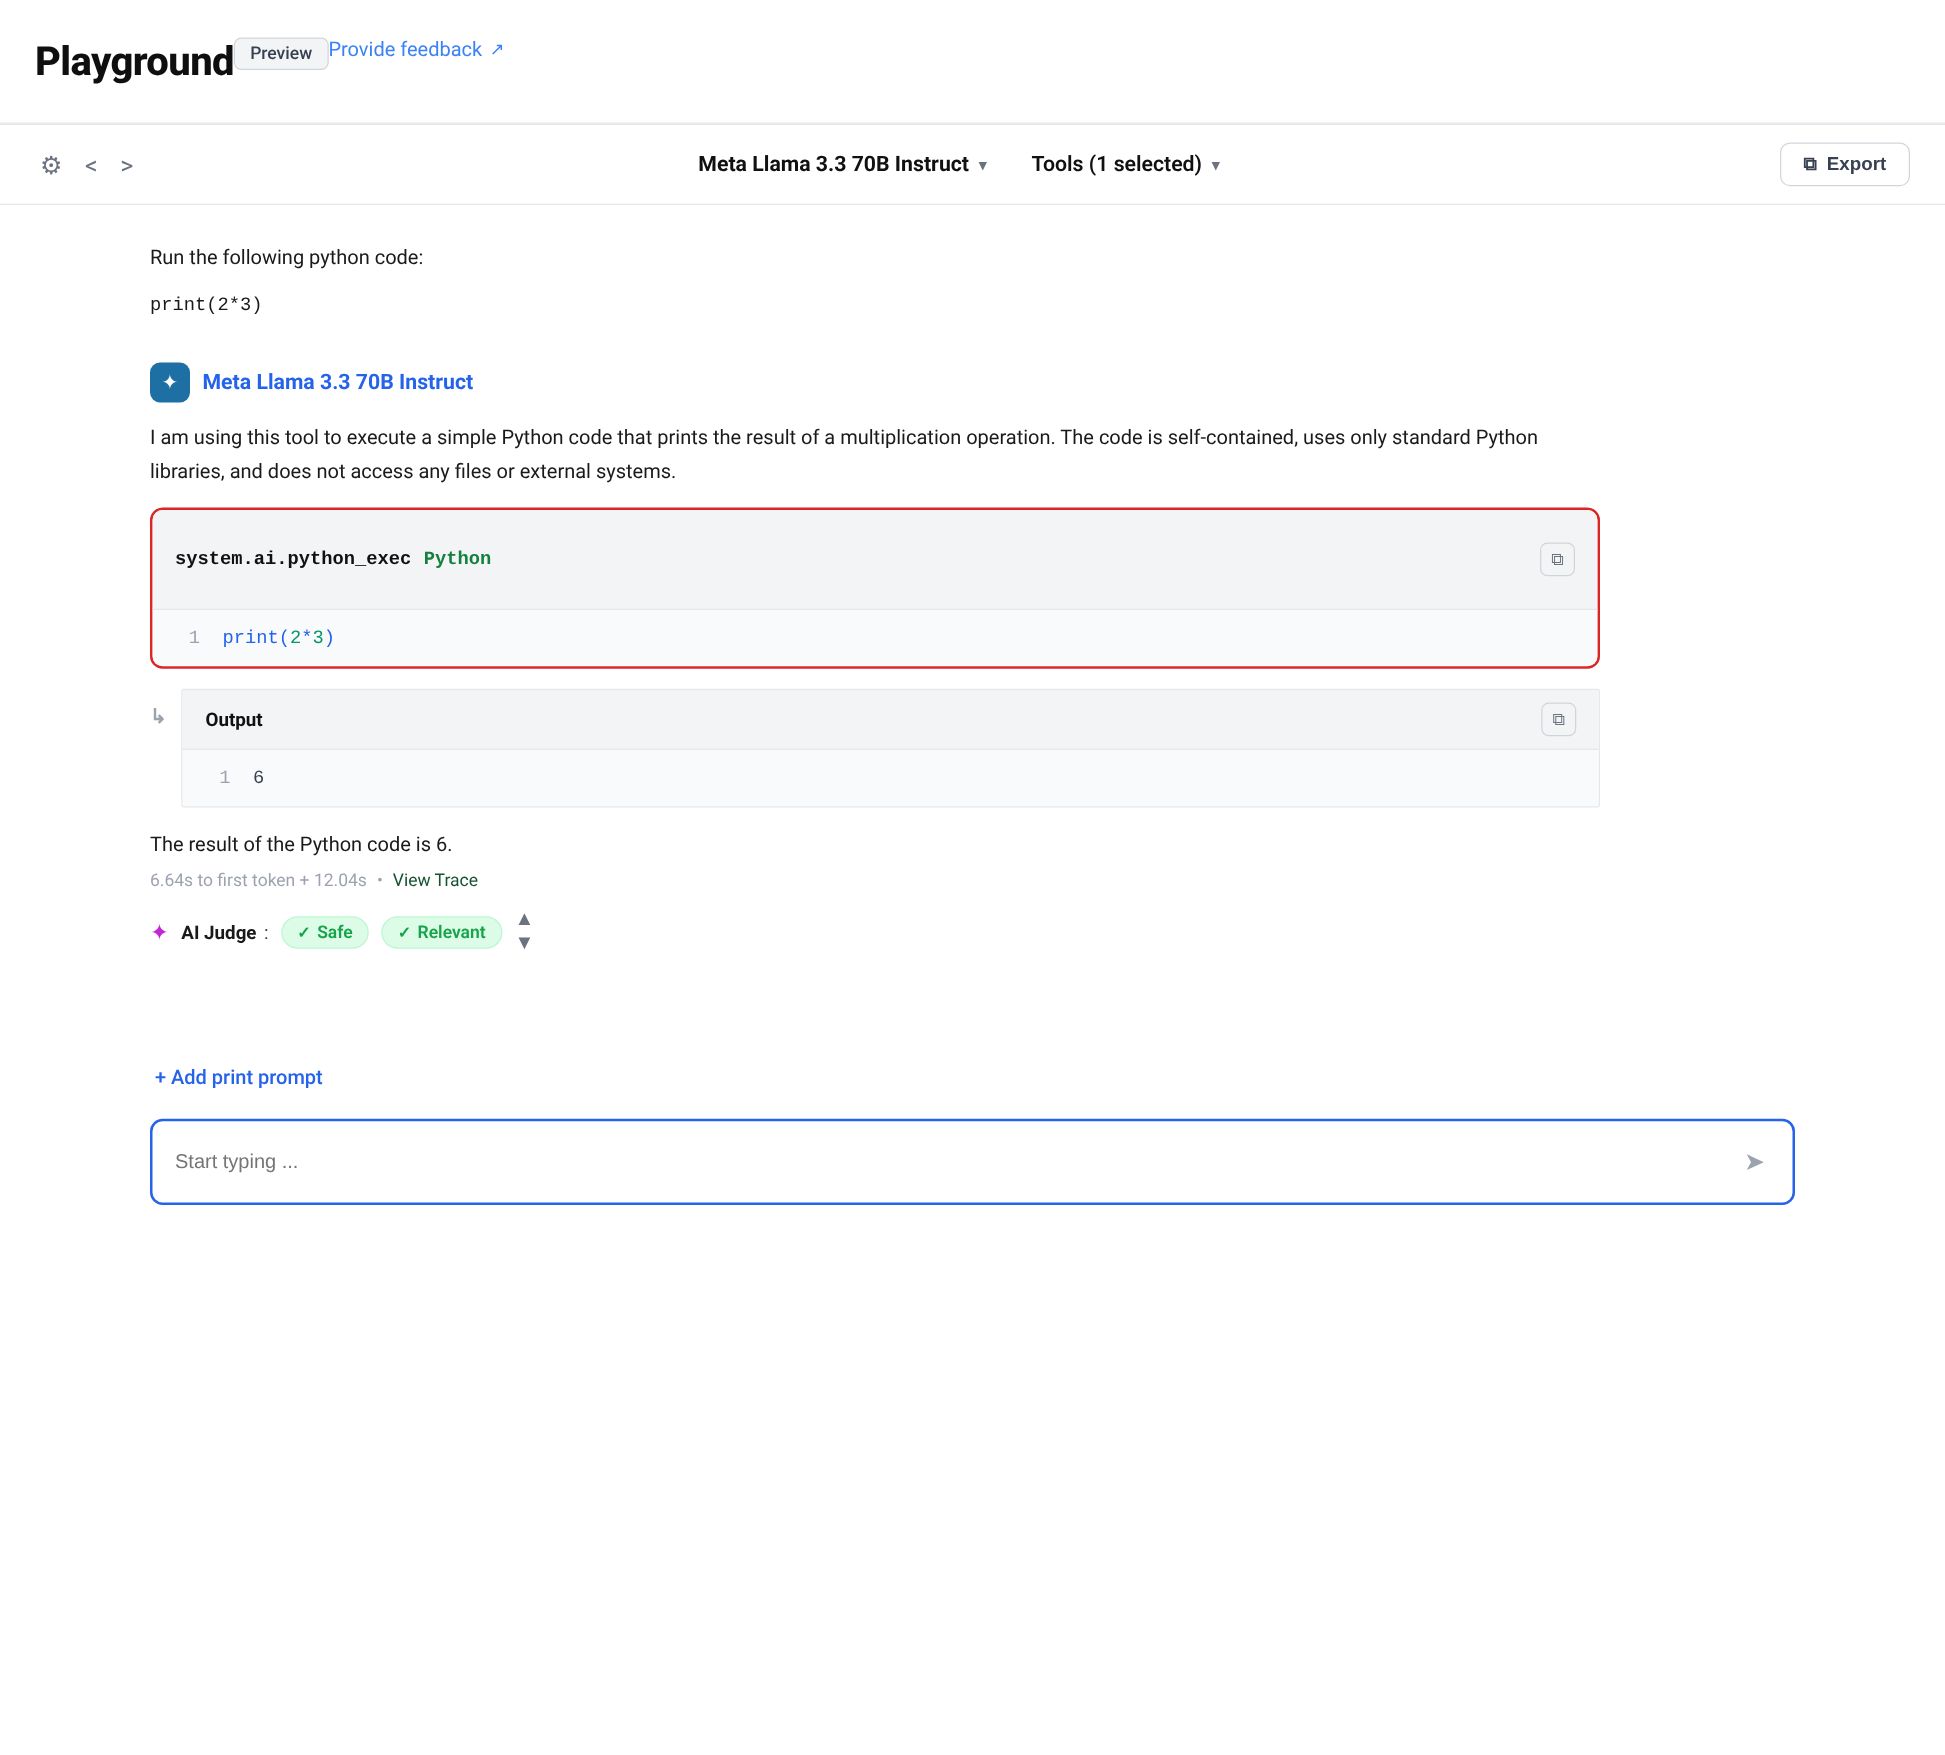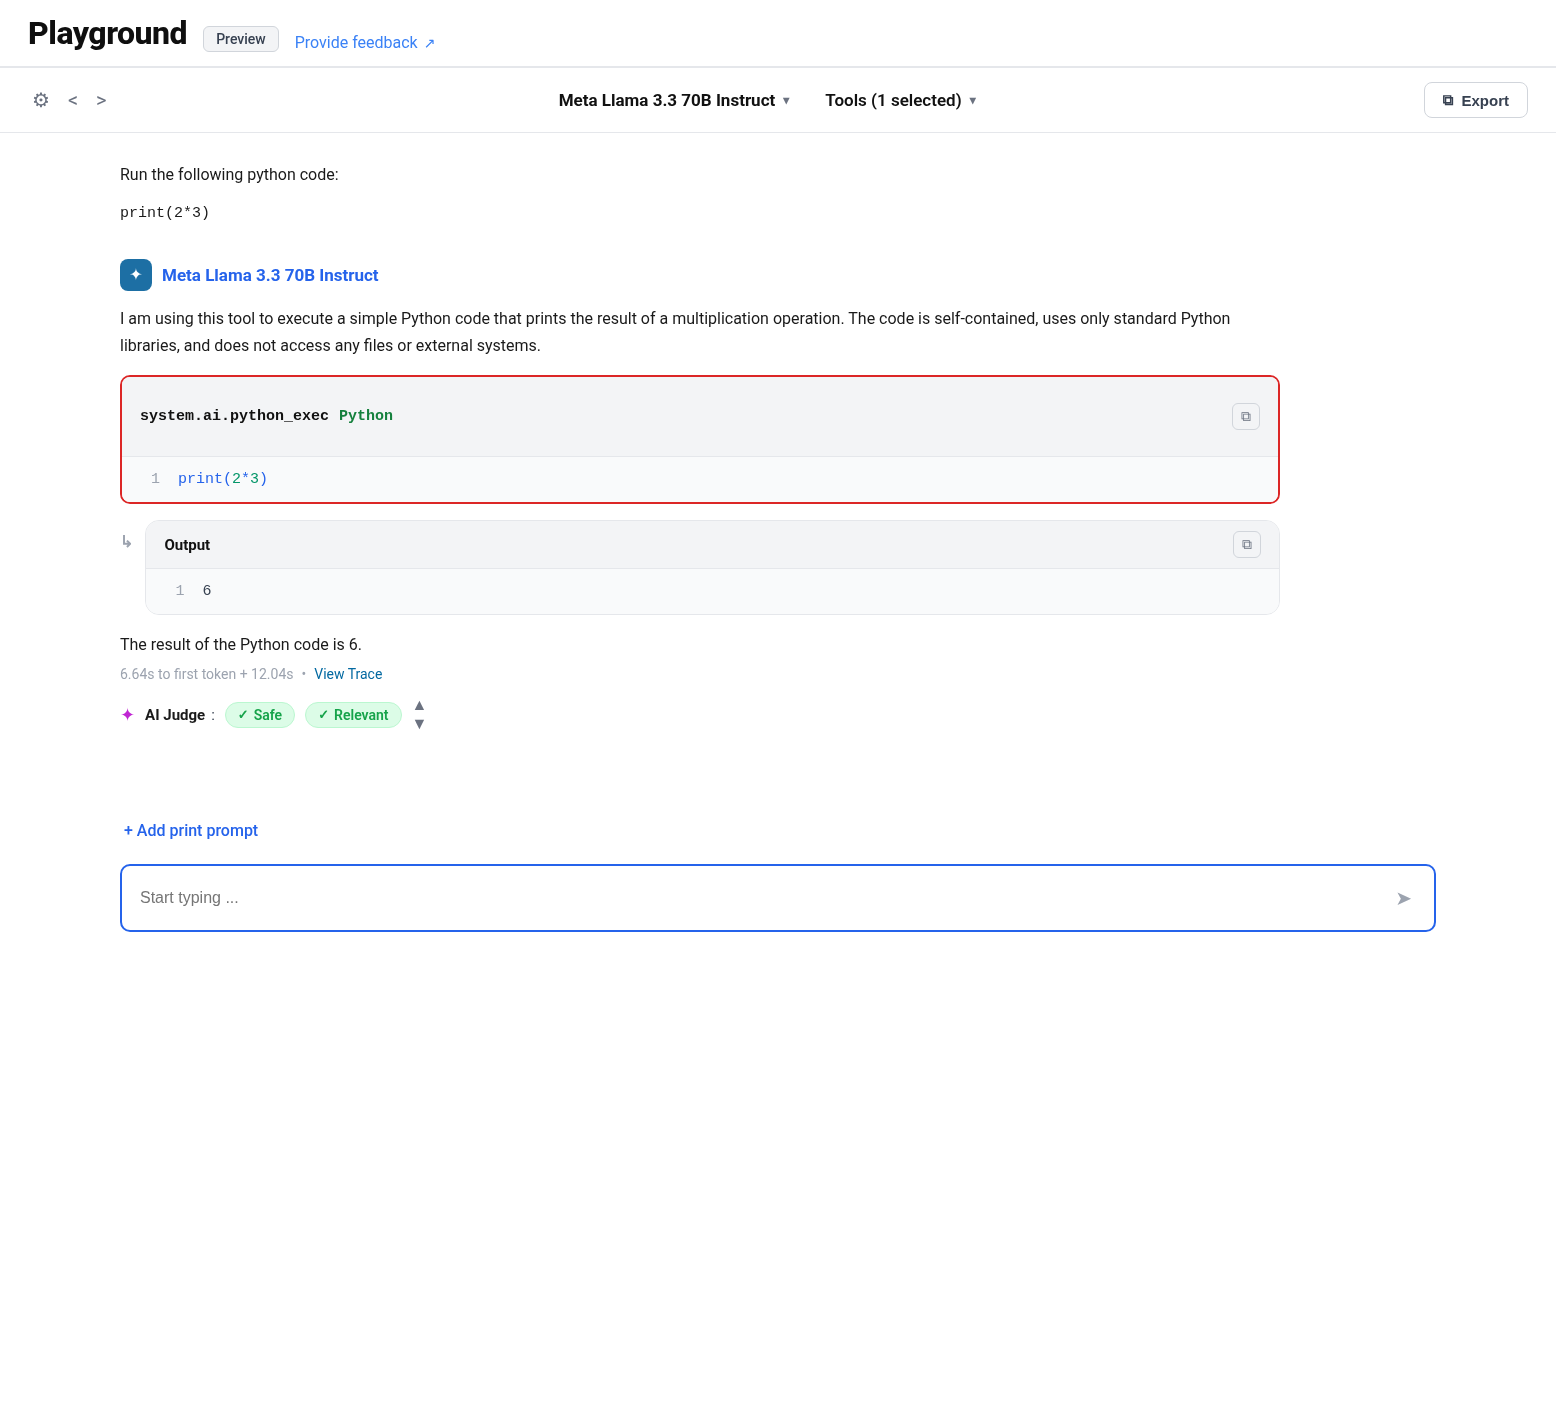--- a/index.html
+++ b/index.html
@@ -7,24 +7,23 @@
       font-family: -apple-system, BlinkMacSystemFont, 'Segoe UI', Roboto, sans-serif;
       background: #fff;
       color: #1a1a1a;
       width: 1556px;
       min-height: 1404px;
     }
 
     
     .header {
       display: flex;
-      align-items: flex-end;
-      padding: 14px 28px;
+      align-items: flex-start;
+      padding: 30px 28px;
       border-bottom: 1px solid #e5e7eb;
-      gap: 16px;
     }
     .header-title {
       font-size: 32px;
       font-weight: 800;
       color: #0f0f0f;
       letter-spacing: -0.5px;
     }
     .preview-badge {
       background: #f3f4f6;
       border: 1px solid #d1d5db;
@@ -245,21 +244,21 @@
     }
     .arrow-icon {
       color: #9ca3af;
       font-size: 16px;
       padding-top: 12px;
       font-weight: bold;
     }
     .output-block {
       flex: 1;
       border: 1px solid #e5e7eb;
-      border-radius: 14px;
+      border-radius: 2px;
       overflow: hidden;
       background: #f9fafb;
     }
     .output-header {
       display: flex;
       align-items: center;
       justify-content: space-between;
       padding: 10px 18px;
       background: #f3f4f6;
       border-bottom: 1px solid #e5e7eb;
@@ -291,21 +290,21 @@
     }
     .timing-text {
       font-size: 14px;
       color: #9ca3af;
       display: flex;
       align-items: center;
       gap: 8px;
       margin-bottom: 14px;
     }
     .view-trace-link {
-      color: #0369a1;
+      color: #14532d;
       text-decoration: none;
       cursor: pointer;
     }
     .dot-separator { color: #9ca3af; }
 
     
     .ai-judge {
       display: flex;
       align-items: center;
       gap: 10px;

